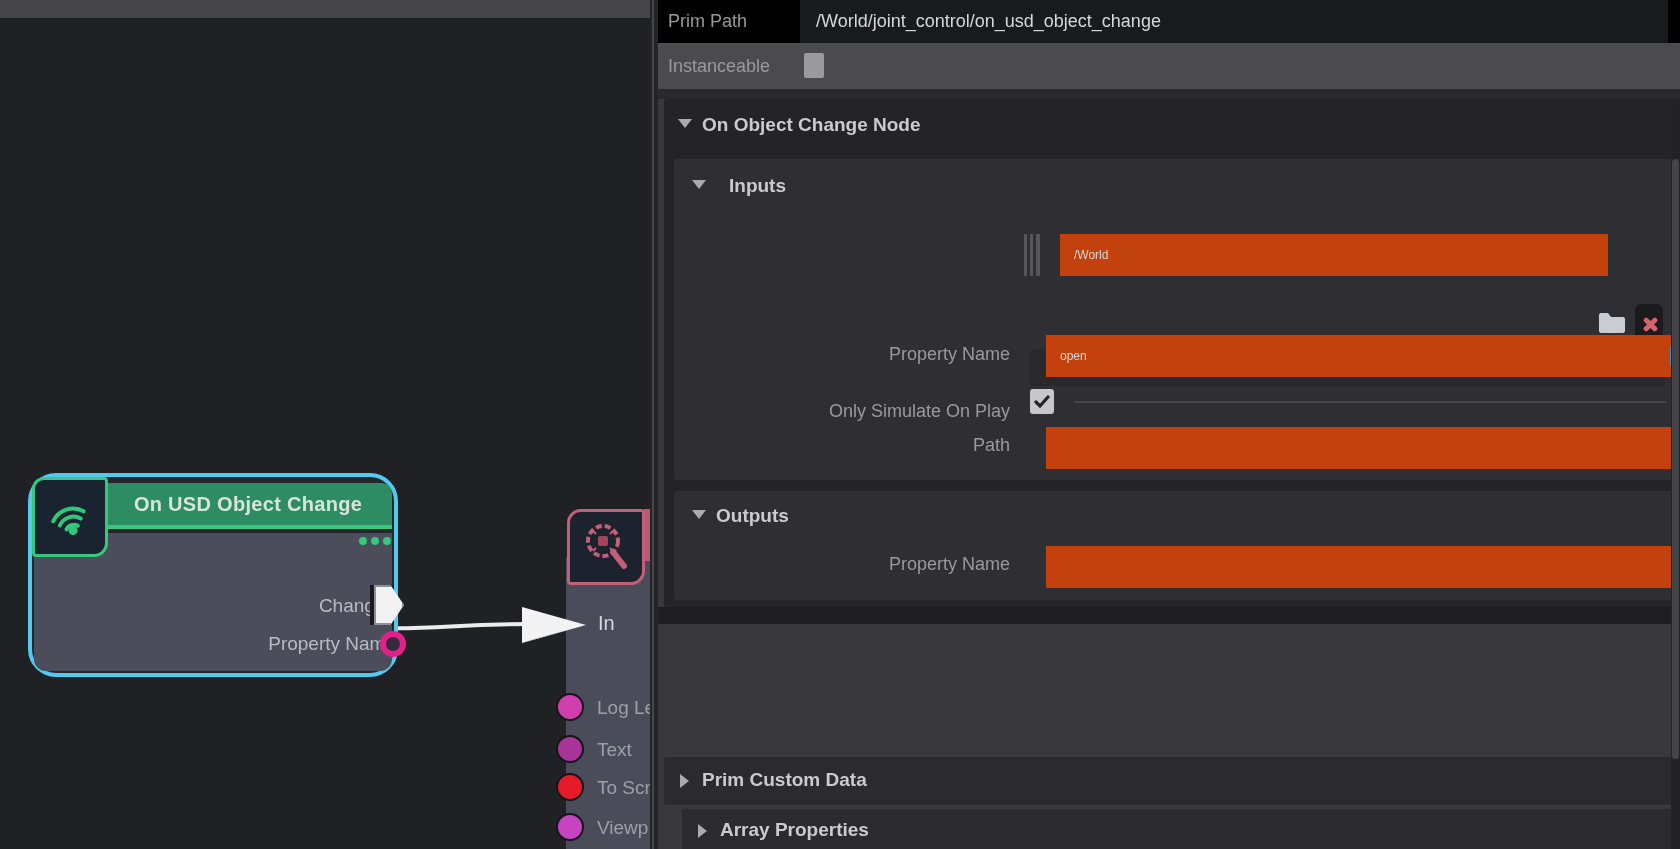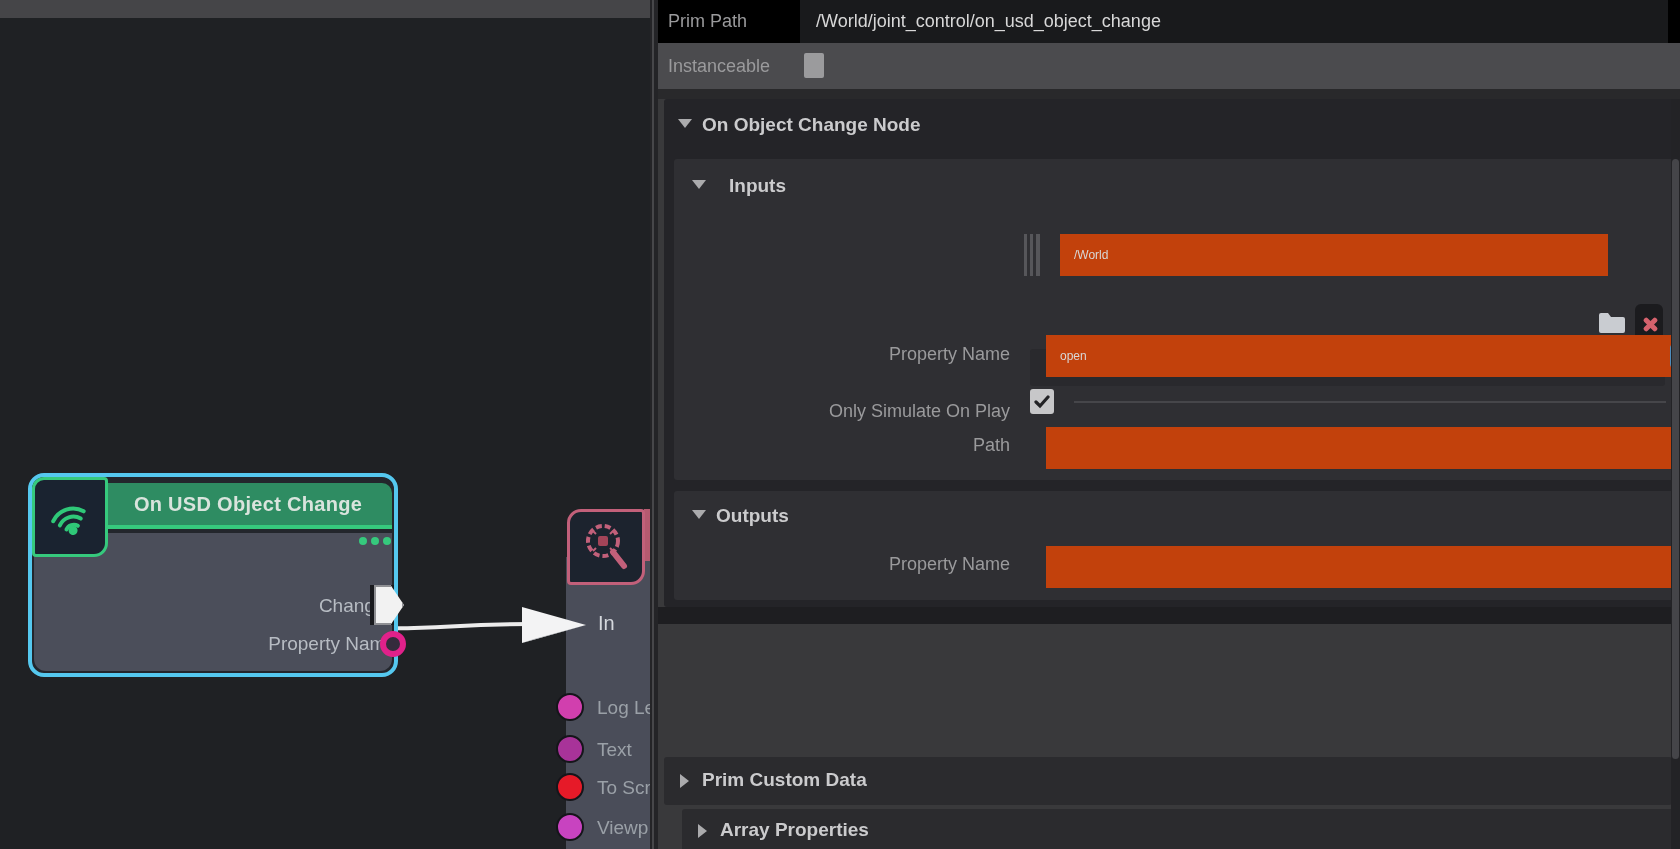--- a/index.html
+++ b/index.html
@@ -9,21 +9,21 @@
 
   
   .canvas { position:absolute; left:0; top:0; width:650px; height:849px;
             background:#1f2124; overflow:hidden; }
   .topstrip { position:absolute; left:0; top:0; width:650px; height:18px; background:#454548; }
 
   .wire-svg { position:absolute; left:0; top:0; width:650px; height:849px; pointer-events:none; }
 
   
   .node1 { position:absolute; left:28px; top:473px; width:370px; height:204px;
-           border:4px solid #55c8ef; border-radius:16px; background:#23262c; }
+           border:4px solid #55c8ef; border-radius:28px; background:#23262c; }
   .node1-header { position:absolute; left:72px; top:6px; right:2px; height:46px;
                   background:#2e8c62; border-bottom:4px solid #36c97d;
                   border-top-right-radius:10px;
                   display:flex; align-items:center; justify-content:center;
                   color:#d9e4dd; font-size:20px; font-weight:bold; letter-spacing:.3px; }
   .node1-icon { position:absolute; left:0px; top:0px; width:76px; height:80px;
                 background:#1a2330; border:3px solid #36c97d;
                 border-radius:12px 4px 14px 4px; display:flex; align-items:center; justify-content:center; }
   .node1-body { position:absolute; left:2px; top:56px; right:2px; bottom:2px;
                 background:#4b4e5a; border-radius:0 0 12px 12px; }

